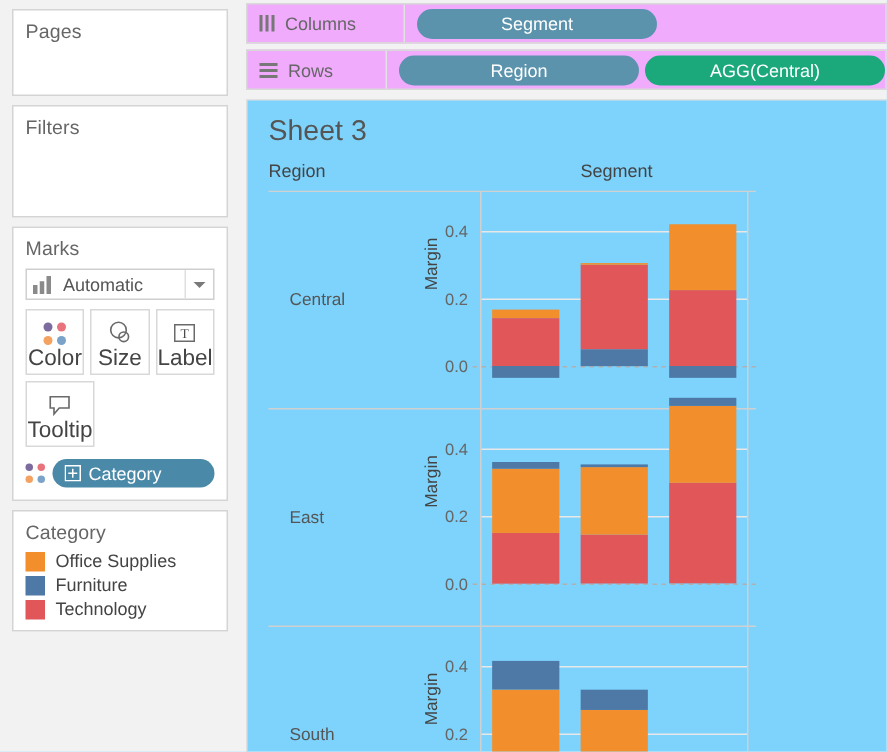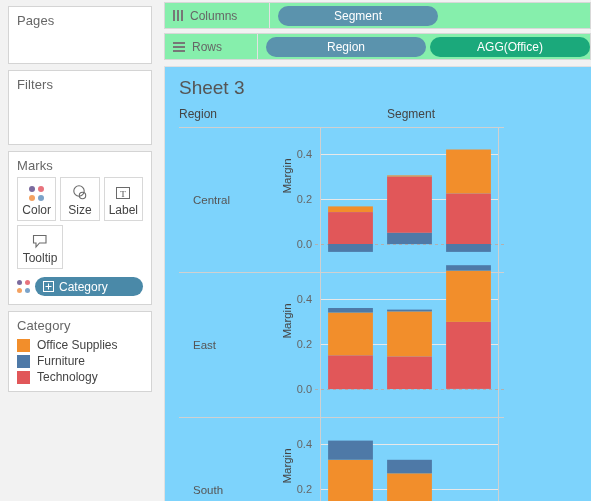--- a/index.html
+++ b/index.html
@@ -33,21 +33,21 @@
   .caret-dn{width:0;height:0;border-left:4px solid transparent;border-right:4px solid transparent;border-top:4px solid #7a7a7a;}
 
   
   .mbtn-row{display:flex;gap:4px;padding:0 8px;margin-bottom:4px;}
   .mbtn{
     width:46px;height:44px;border:1px solid #d8d8d8;background:#fff;
     display:flex;flex-direction:column;align-items:center;justify-content:flex-start;
     box-sizing:border-box;padding-top:4px;
   }
   .mbtn .glyph{height:22px;display:flex;align-items:center;justify-content:center;}
-  .mbtn .cap{font-size:12px;color:#444;line-height:12px;}
+  .mbtn .cap{font-size:15px;color:#444;line-height:12px;}
 
   
   .dots4{width:15px;height:15px;position:relative;}
   .dots4 i{position:absolute;width:6px;height:6px;border-radius:50%;}
   .dots4 i:nth-child(1){left:0;top:0;background:#7b6b9e;}
   .dots4 i:nth-child(2){right:0;top:0;background:#e8737d;}
   .dots4 i:nth-child(3){left:0;bottom:0;background:#f0a濃;}
   .dots4 i:nth-child(3){left:0;bottom:0;background:#f4a261;}
   .dots4 i:nth-child(4){right:0;bottom:0;background:#7ba3c9;}
 
@@ -69,21 +69,21 @@
   .pill-cat{flex:1;}
 
   
   .legend-row{display:flex;align-items:center;padding:1px 0 1px 8px;}
   .legend-sw{width:13px;height:13px;margin-right:7px;flex:none;}
   .legend-lbl{font-size:12px;color:#444;}
 
   
   .shelf-area{position:absolute;left:160px;top:0;width:431px;height:66px;background:#f2f2f2;}
   .shelf{
-    position:absolute;left:4px;right:0;height:27px;background:#86efac;border:1px solid #d8d8d8;
+    position:absolute;left:4px;right:0;height:27px;background:#f0abfc;border:1px solid #d8d8d8;
     box-sizing:border-box;display:flex;align-items:center;
   }
   .shelf-cols{top:2px;}
   .shelf-rows{top:33px;}
   .shelf-name{
     width:105px;height:100%;display:flex;align-items:center;gap:7px;padding-left:8px;
     box-sizing:border-box;border-right:1px solid #e2e2e2;color:#666;font-size:12px;
   }
   .shelf-items{flex:1;display:flex;align-items:center;gap:4px;padding-left:8px;height:100%;}
   .pill-shelf{height:20px;border-radius:10px;font-size:12px;display:inline-flex;align-items:center;justify-content:center;color:#fff;box-sizing:border-box;}
@@ -117,20 +117,33 @@
       <div class="card-title">Pages</div>
     </div>
 
     <div class="card card-filters">
       <div class="card-title">Filters</div>
     </div>
 
     <div class="card card-marks">
       <div class="card-title">Marks</div>
 
+      <div class="marks-select">
+        <div class="mk-ico">
+          <svg width="15" height="12" viewBox="0 0 15 12">
+            <rect x="0" y="6" width="3" height="6" fill="#8a8a8a"></rect>
+            <rect x="4.5" y="3.5" width="3" height="8.5" fill="#8a8a8a"></rect>
+            <rect x="9" y="0" width="3" height="12" fill="#8a8a8a"></rect>
+          </svg>
+        </div>
+        <div class="mk-label">Automatic</div>
+        <div class="mk-arrow">
+            <div class="caret-dn"></div>
+          </div>
+      </div>
 
       <div class="mbtn-row">
         <div class="mbtn">
           <div class="glyph">
             <div class="dots4">
                 <i></i>
                 <i></i>
                 <i></i>
                 <i></i>
               </div>
@@ -229,21 +242,21 @@
       <div class="shelf-name">
         <span class="ico-rows">
           <span style="width:12px"></span>
             <span style="width:12px"></span>
             <span style="width:12px"></span>
         </span>
         <span>Rows</span>
       </div>
       <div class="shelf-items">
         <span class="pill-shelf pill-blue" style="width:160px">Region</span>
-        <span class="pill-shelf pill-green" style="width:160px">AGG(Office)</span>
+        <span class="pill-shelf pill-green" style="width:160px">AGG(Central)</span>
       </div>
     </div>
   </div>
 
   <div class="viz">
     <div class="sheet-title">Sheet 3</div>
     <div class="hdr-row">
       <div class="hdr-region">Region</div>
       <div class="hdr-segment">Segment</div>
     </div>

